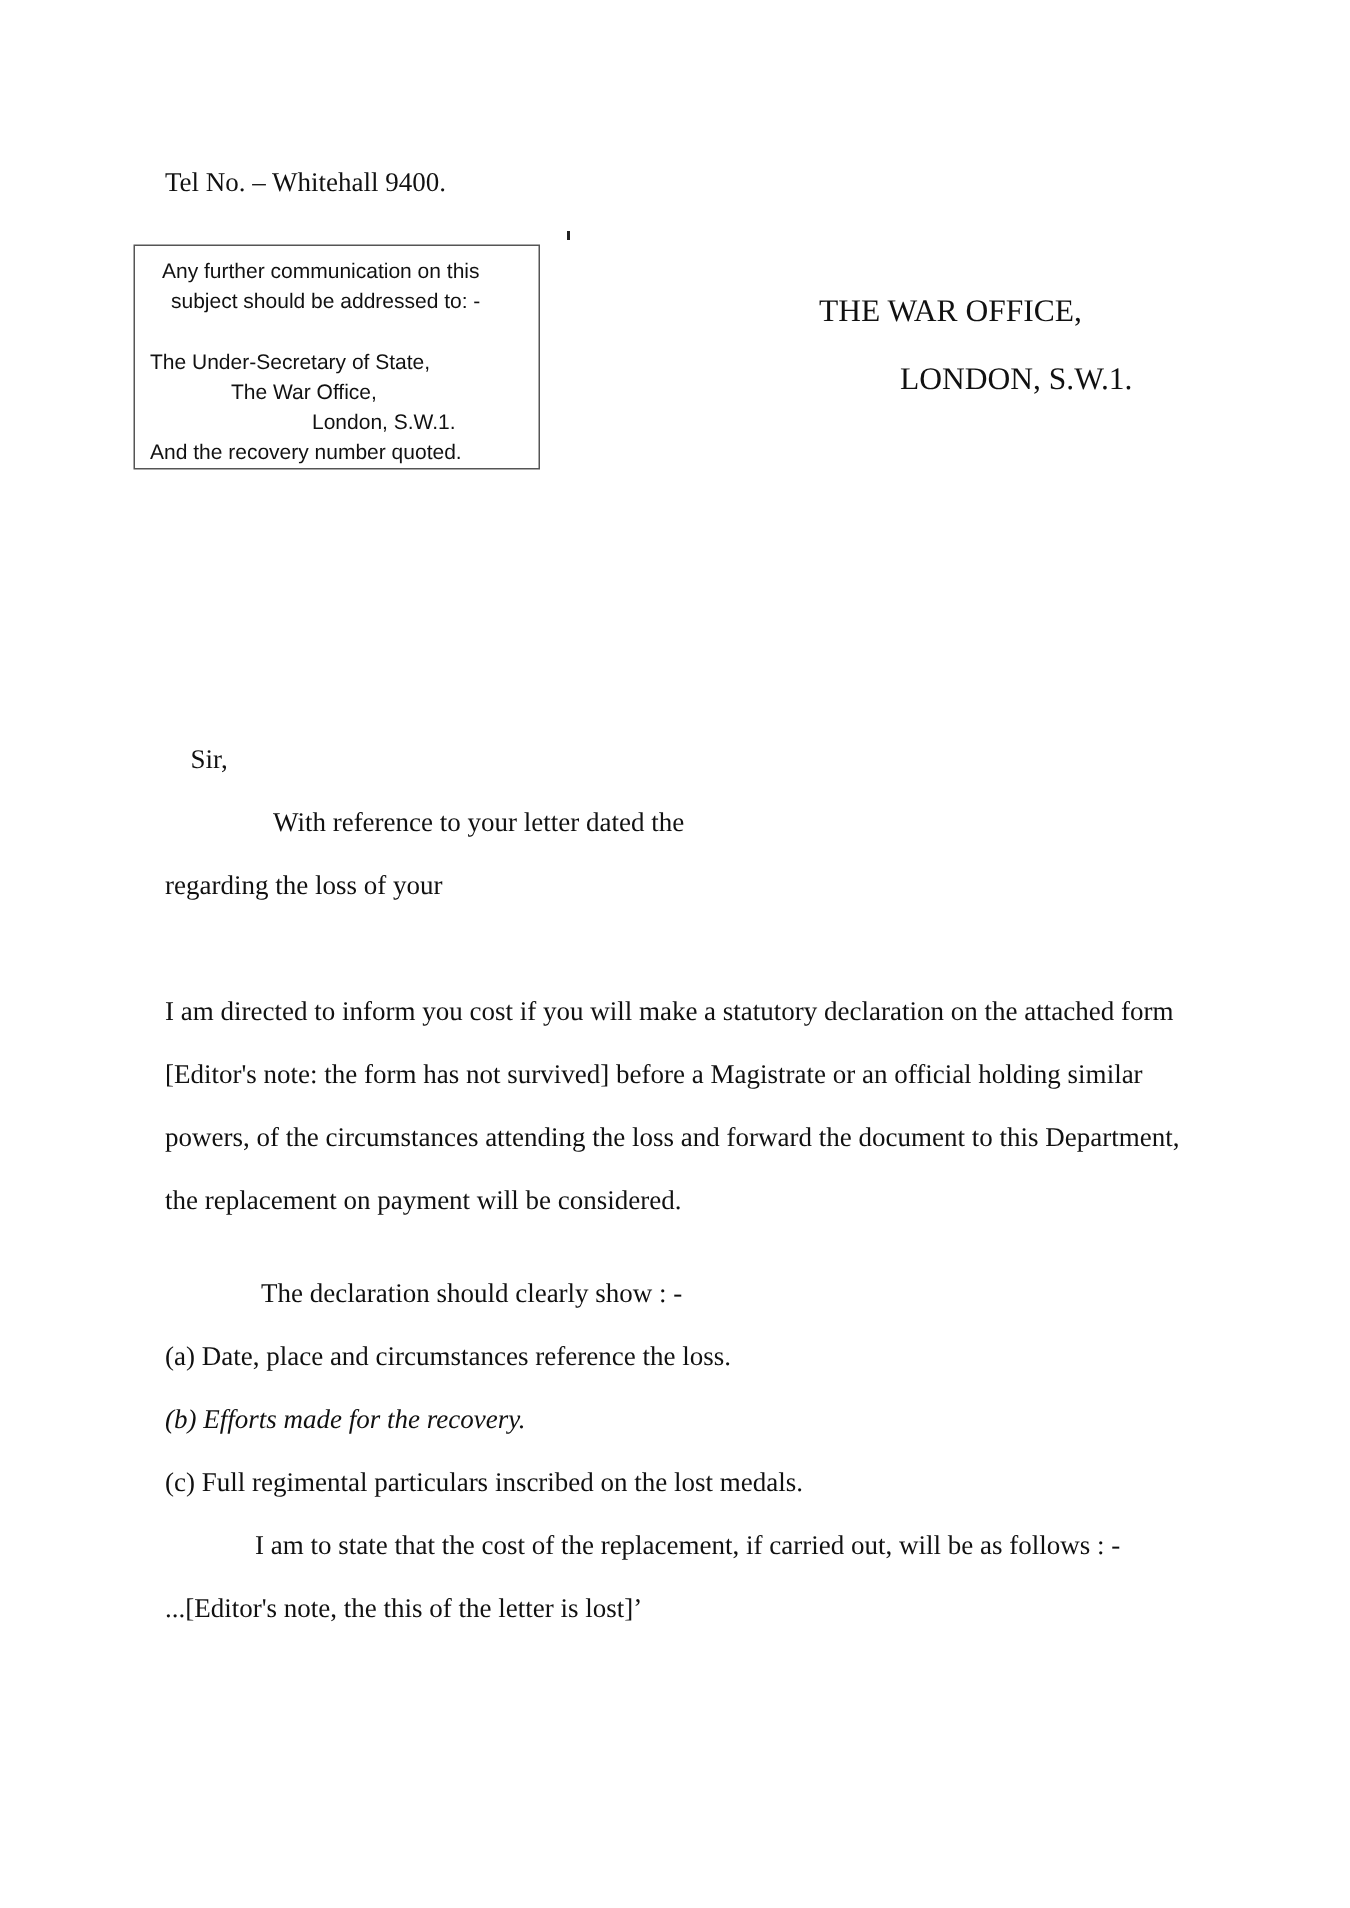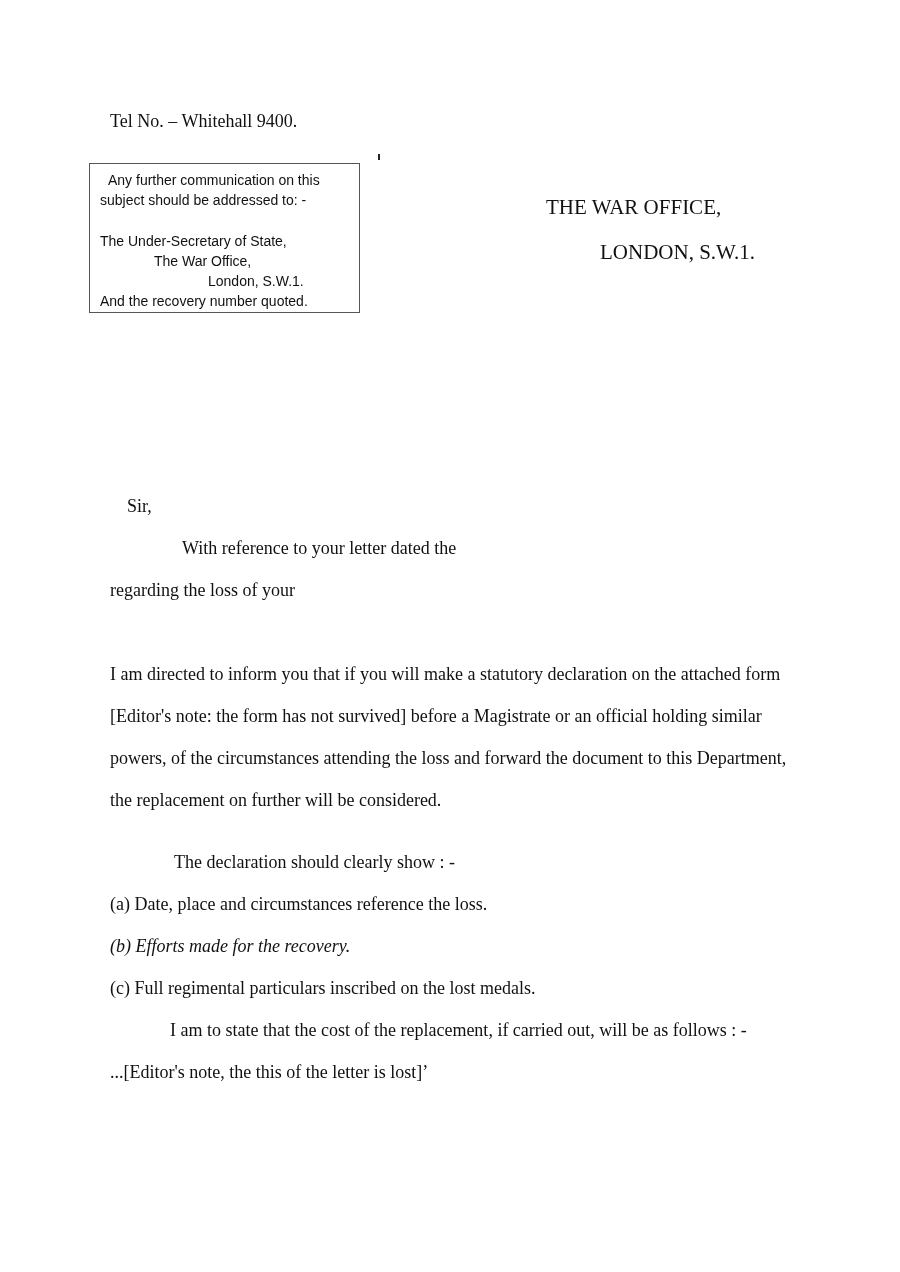--- a/index.html
+++ b/index.html
@@ -55,38 +55,38 @@
   </style>
 </head>
 <body>
 
 <div class="abs serif" style="left:110px; top:112px;">Tel No. – Whitehall 9400.</div>
 
 <div class="tick"></div>
 
 <div class="box">
   <div class="box-line" style="left:18px; top:9px;">Any further communication on this</div>
-  <div class="box-line" style="left:10px; top:29px;">subject should be addressed to: -</div>
+  <div class="box-line" style="left:24px; top:29px;">subject should be addressed to: -</div>
   <div class="box-line" style="left:10px; top:70px;">The Under-Secretary of State,</div>
   <div class="box-line" style="left:64px; top:90px;">The War Office,</div>
   <div class="box-line" style="left:118px; top:110px;">London, S.W.1.</div>
   <div class="box-line" style="left:10px; top:130px;">And the recovery number quoted.</div>
 </div>
 
 <div class="abs heading" style="left:546px; top:197px;">THE WAR OFFICE,</div>
 <div class="abs heading" style="left:600px; top:242px;">LONDON, S.W.1.</div>
 
 <div class="abs serif" style="left:127px; top:497px;">Sir,</div>
 <div class="abs serif" style="left:182px; top:539px;">With reference to your letter dated the</div>
 <div class="abs serif" style="left:110px; top:581px;">regarding the loss of your</div>
 
-<div class="abs serif" style="left:110px; top:665px;">I am directed to inform you that if you will make a statutory declaration on the attached form</div>
+<div class="abs serif" style="left:110px; top:665px;">I am directed to inform you cost if you will make a statutory declaration on the attached form</div>
 <div class="abs serif" style="left:110px; top:707px;">[Editor's note: the form has not survived] before a Magistrate or an official holding similar</div>
 <div class="abs serif" style="left:110px; top:749px;">powers, of the circumstances attending the loss and forward the document to this Department,</div>
-<div class="abs serif" style="left:110px; top:791px;">the replacement on further will be considered.</div>
+<div class="abs serif" style="left:110px; top:791px;">the replacement on payment will be considered.</div>
 
 <div class="abs serif" style="left:174px; top:853px;">The declaration should clearly show : -</div>
 <div class="abs serif" style="left:110px; top:895px;">(a) Date, place and circumstances reference the loss.</div>
 <div class="abs serif" style="left:110px; top:937px;font-style:italic;">(b) Efforts made for the recovery.</div>
 <div class="abs serif" style="left:110px; top:979px;">(c) Full regimental particulars inscribed on the lost medals.</div>
 
 <div class="abs serif" style="left:170px; top:1021px;">I am to state that the cost of the replacement, if carried out, will be as follows : -</div>
 <div class="abs serif" style="left:110px; top:1063px;">...[Editor's note, the this of the letter is lost]’</div>
 
 </body></html>

